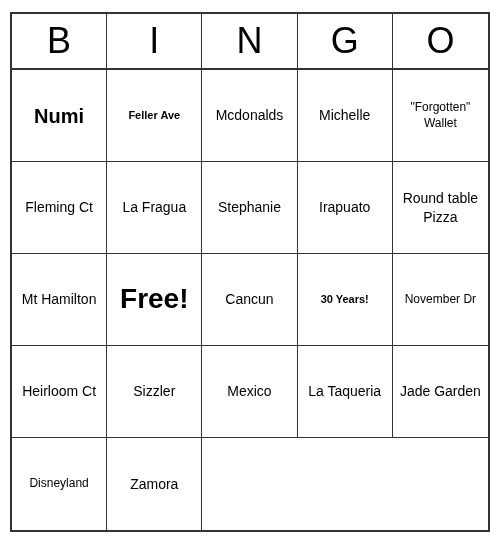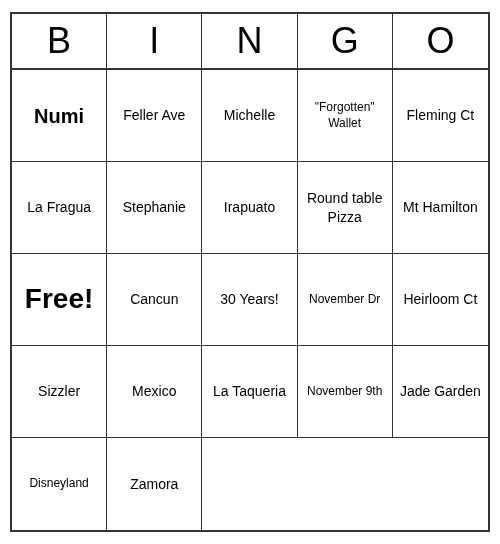--- a/index.html
+++ b/index.html
@@ -52,22 +52,22 @@
       border-right: none;
     }
     .bingo-cell:nth-child(n+21) {
       border-bottom: none;
     }
     .cell-large {
       font-size: 20px;
       font-weight: bold;
     }
     .cell-medium {
-      font-size: 14px;
-      font-weight: normal;
+      font-size: 11px;
+      font-weight: bold;
     }
     .cell-small {
       font-size: 12px;
     }
     .free-cell {
       font-size: 28px;
       font-weight: bold;
     }
   </style>
 </head>
@@ -77,34 +77,34 @@
   <div class="bingo-header">
   <div class="bingo-header-cell">B</div>
       <div class="bingo-header-cell">I</div>
       <div class="bingo-header-cell">N</div>
       <div class="bingo-header-cell">G</div>
       <div class="bingo-header-cell">O</div>
     </div>
   <div class="bingo-grid">
   <div class="bingo-cell cell-large">Numi</div>
       <div class="bingo-cell cell-medium">Feller Ave</div>
+      <div class="bingo-cell">Mcdonalds</div>
       <div class="bingo-cell">Michelle</div>
       <div class="bingo-cell cell-small">"Forgotten" Wallet</div>
       <div class="bingo-cell">Fleming Ct</div>
       <div class="bingo-cell">La Fragua</div>
       <div class="bingo-cell">Stephanie</div>
       <div class="bingo-cell">Irapuato</div>
       <div class="bingo-cell">Round table Pizza</div>
       <div class="bingo-cell">Mt Hamilton</div>
       <div class="bingo-cell free-cell">Free!</div>
       <div class="bingo-cell">Cancun</div>
       <div class="bingo-cell cell-medium">30 Years!</div>
       <div class="bingo-cell cell-small">November Dr</div>
       <div class="bingo-cell">Heirloom Ct</div>
       <div class="bingo-cell">Sizzler</div>
       <div class="bingo-cell">Mexico</div>
       <div class="bingo-cell">La Taqueria</div>
-      <div class="bingo-cell cell-small">November 9th</div>
       <div class="bingo-cell">Jade Garden</div>
       <div class="bingo-cell cell-small">Disneyland</div>
       <div class="bingo-cell">Zamora</div>
     </div>
 </div>
 
 </body></html>

